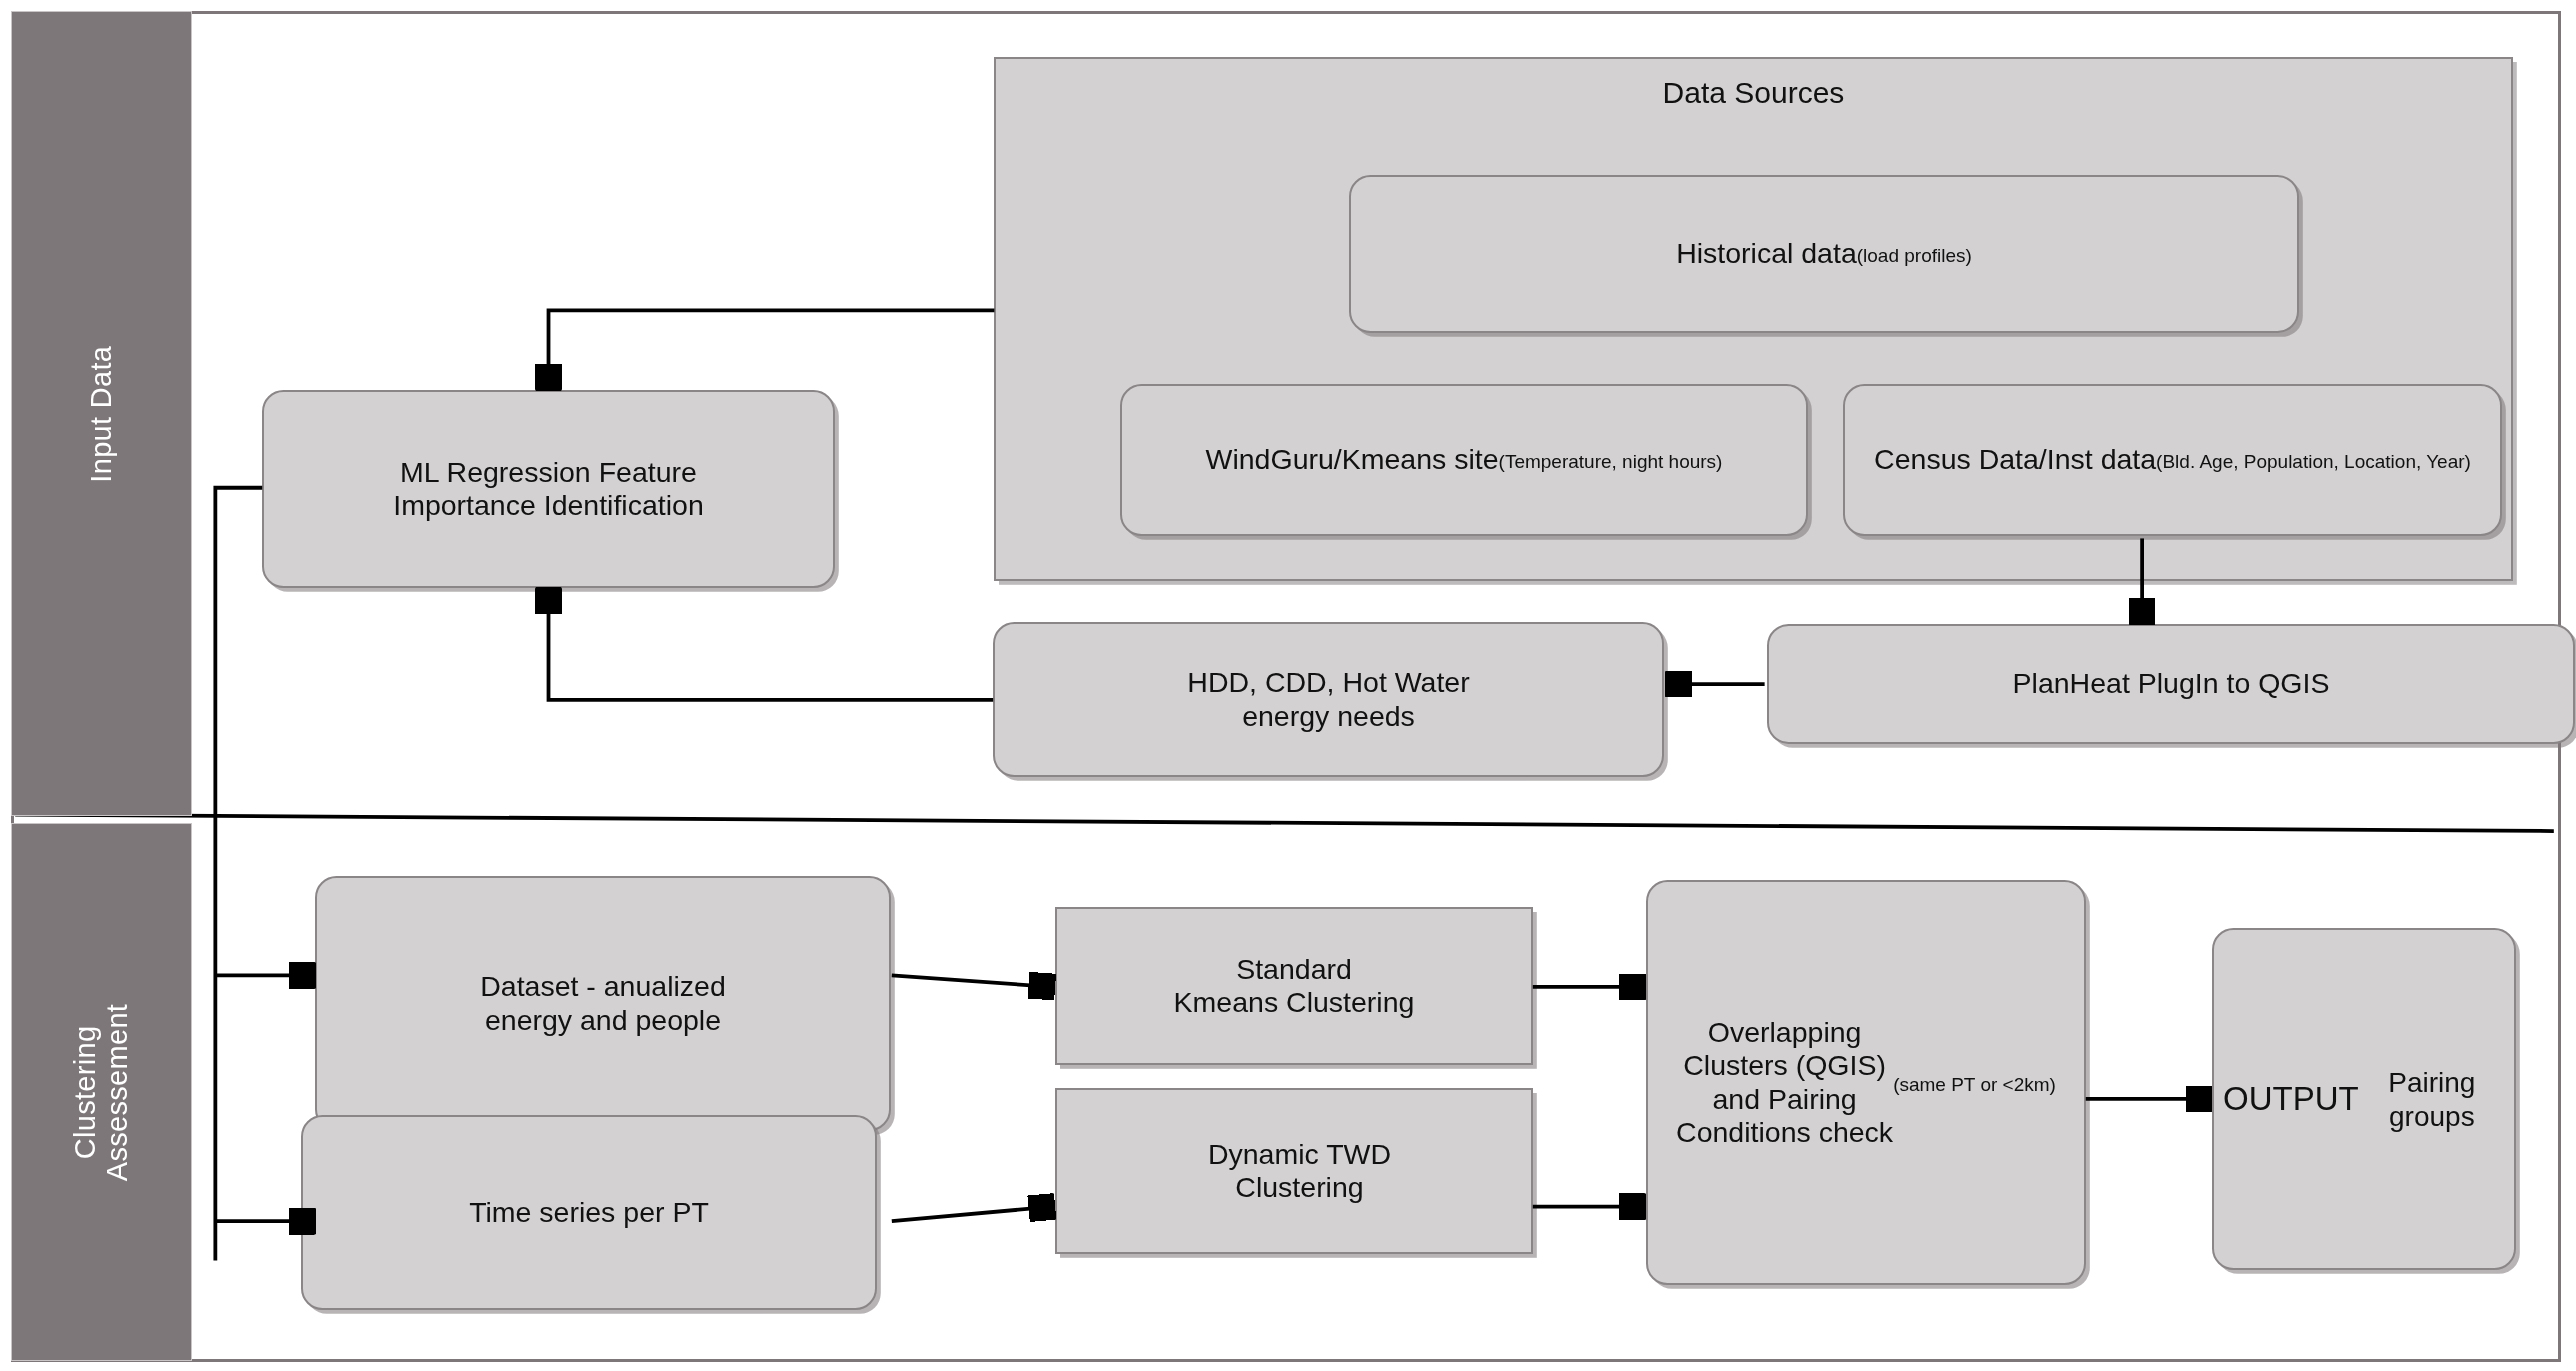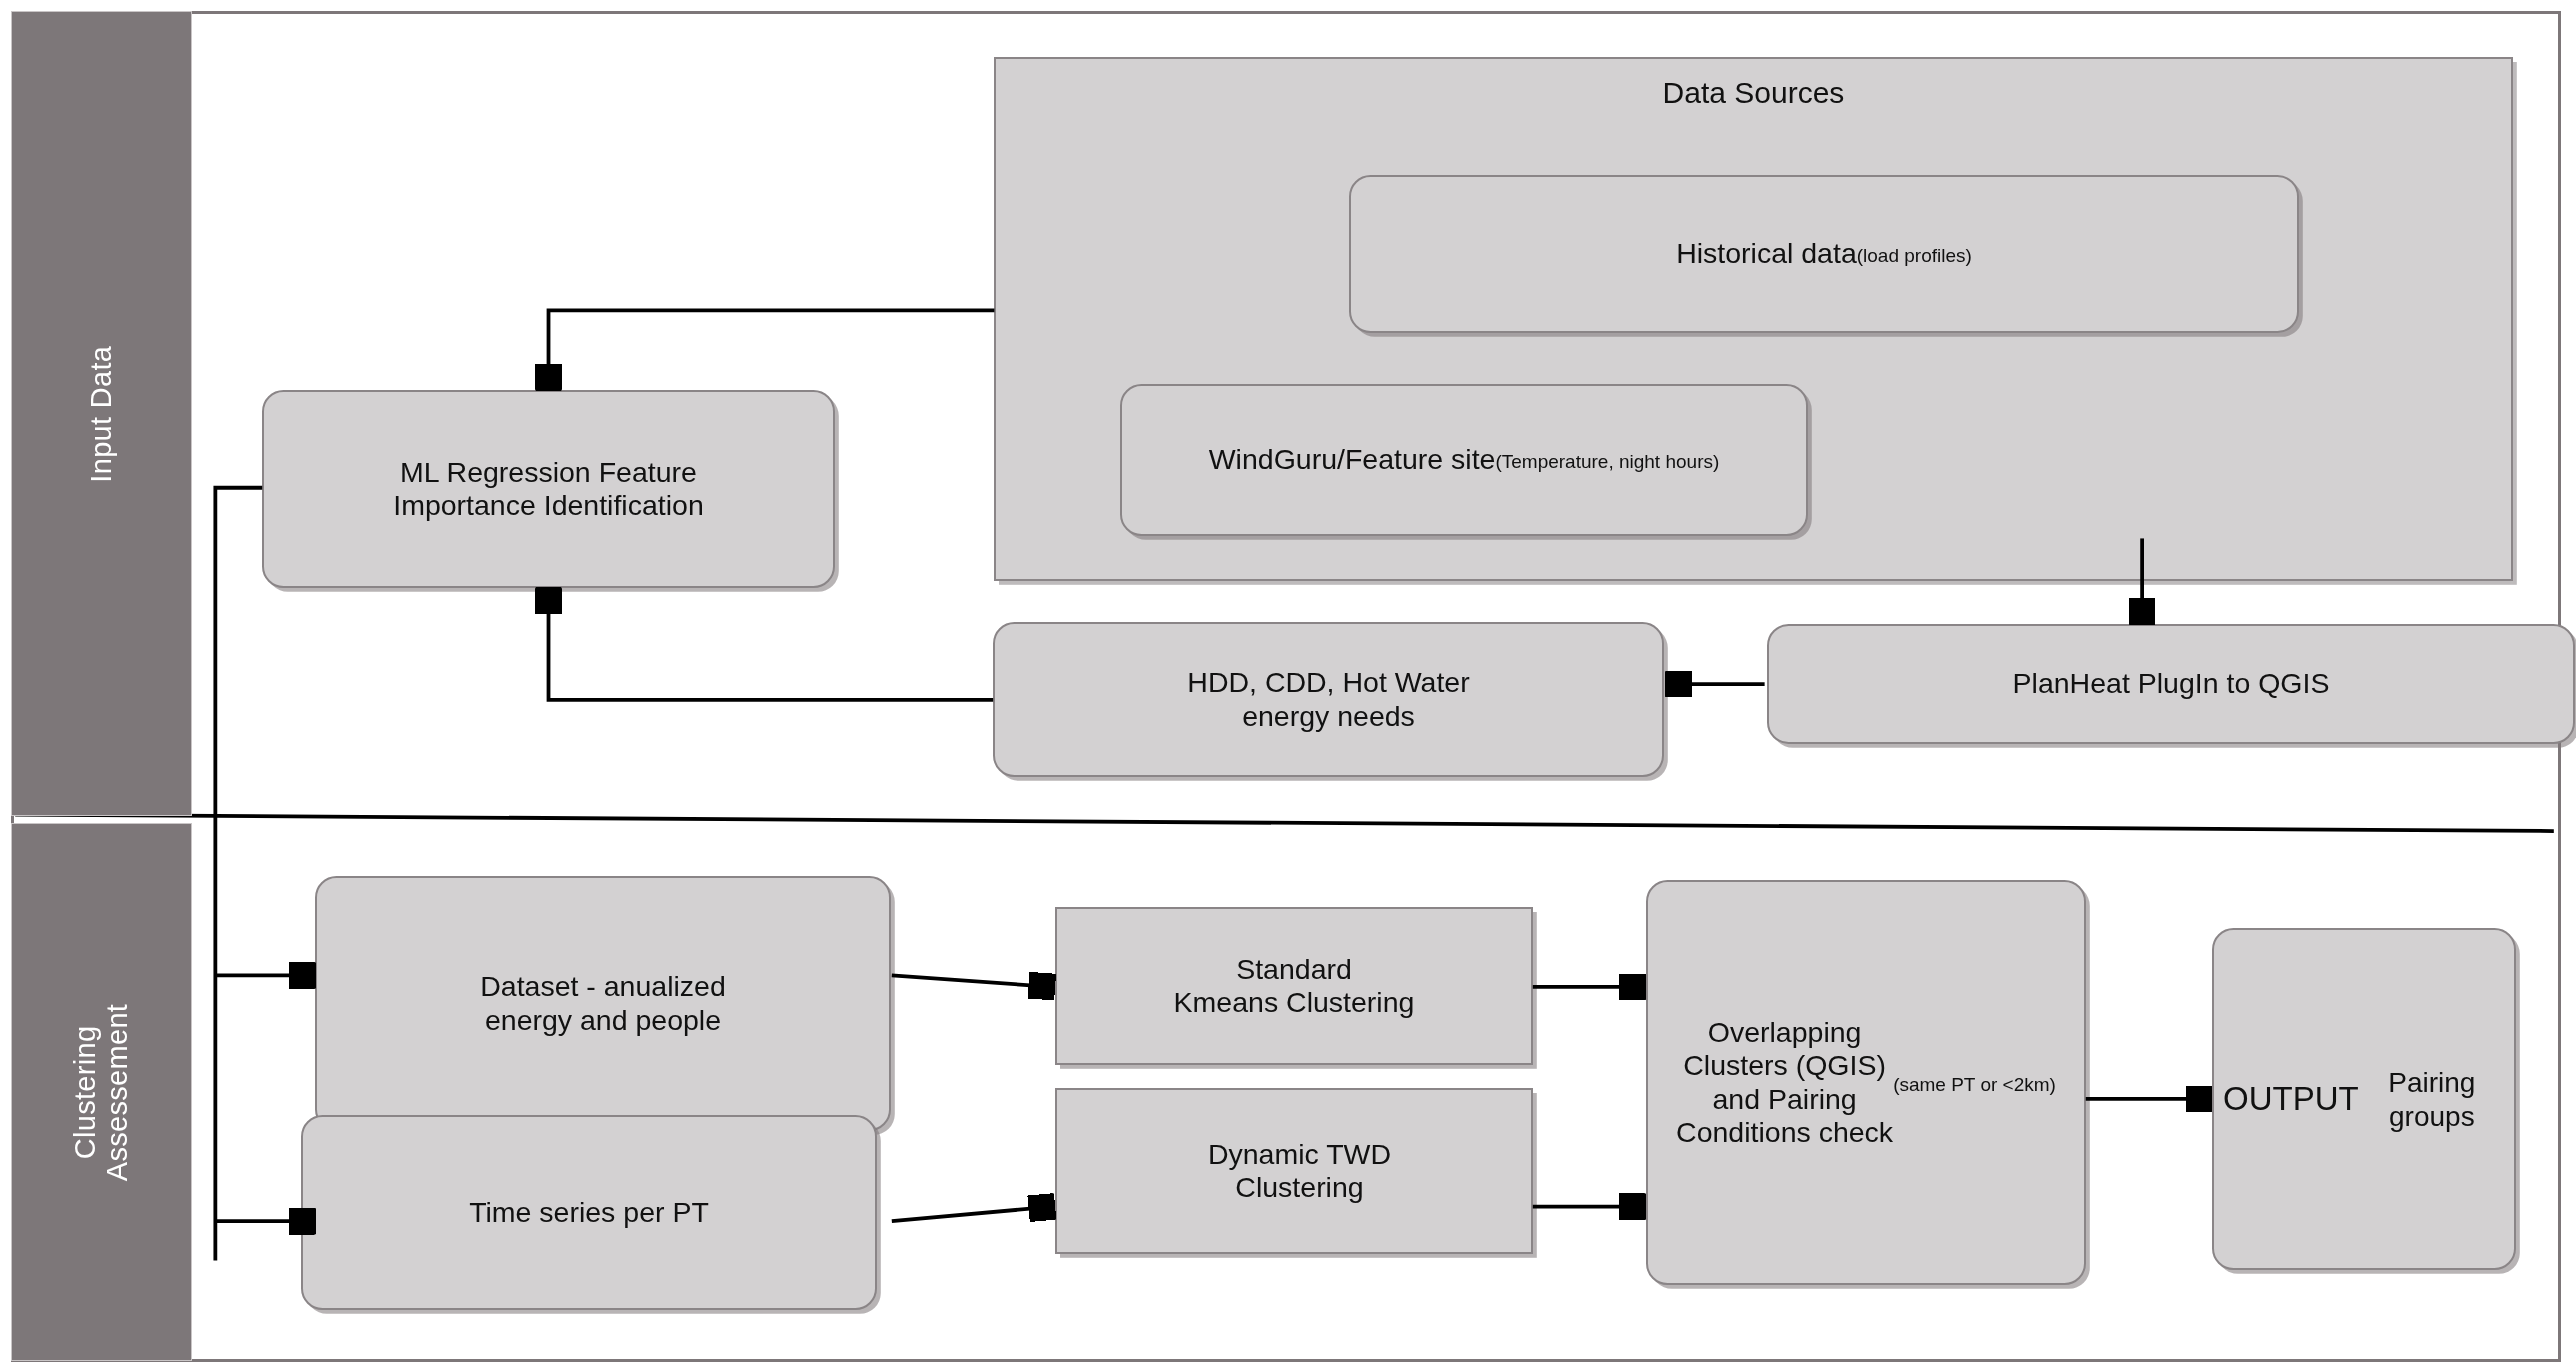--- a/index.html
+++ b/index.html
@@ -69,24 +69,28 @@
   <div class="container-box" style="left:994px;top:57px;width:1519px;height:524px;">
     <div class="container-title">Data Sources</div>
   </div>
 
   <div class="node round" style="left:1349px;top:175px;width:950px;height:158px;">
     <div class="t1">Historical data</div>
     <div class="t2">(load profiles)</div>
   </div>
 
   <div class="node round" style="left:1120px;top:384px;width:688px;height:152px;">
-    <div class="t1">WindGuru/Feature site</div>
+    <div class="t1">WindGuru/Kmeans site</div>
     <div class="t2">(Temperature, night hours)</div>
   </div>
 
+  <div class="node round" style="left:1843px;top:384px;width:659px;height:152px;">
+    <div class="t1">Census Data/Inst data</div>
+    <div class="t2">(Bld. Age, Population, Location, Year)</div>
+  </div>
 
   <div class="node round" style="left:262px;top:390px;width:573px;height:198px;">
     <div class="t1" style="white-space:pre-line;">ML Regression Feature
 Importance Identification</div>
   </div>
 
   <div class="node round" style="left:993px;top:622px;width:671px;height:155px;">
     <div class="t1" style="white-space:pre-line;">HDD, CDD, Hot Water
 energy needs</div>
   </div>

